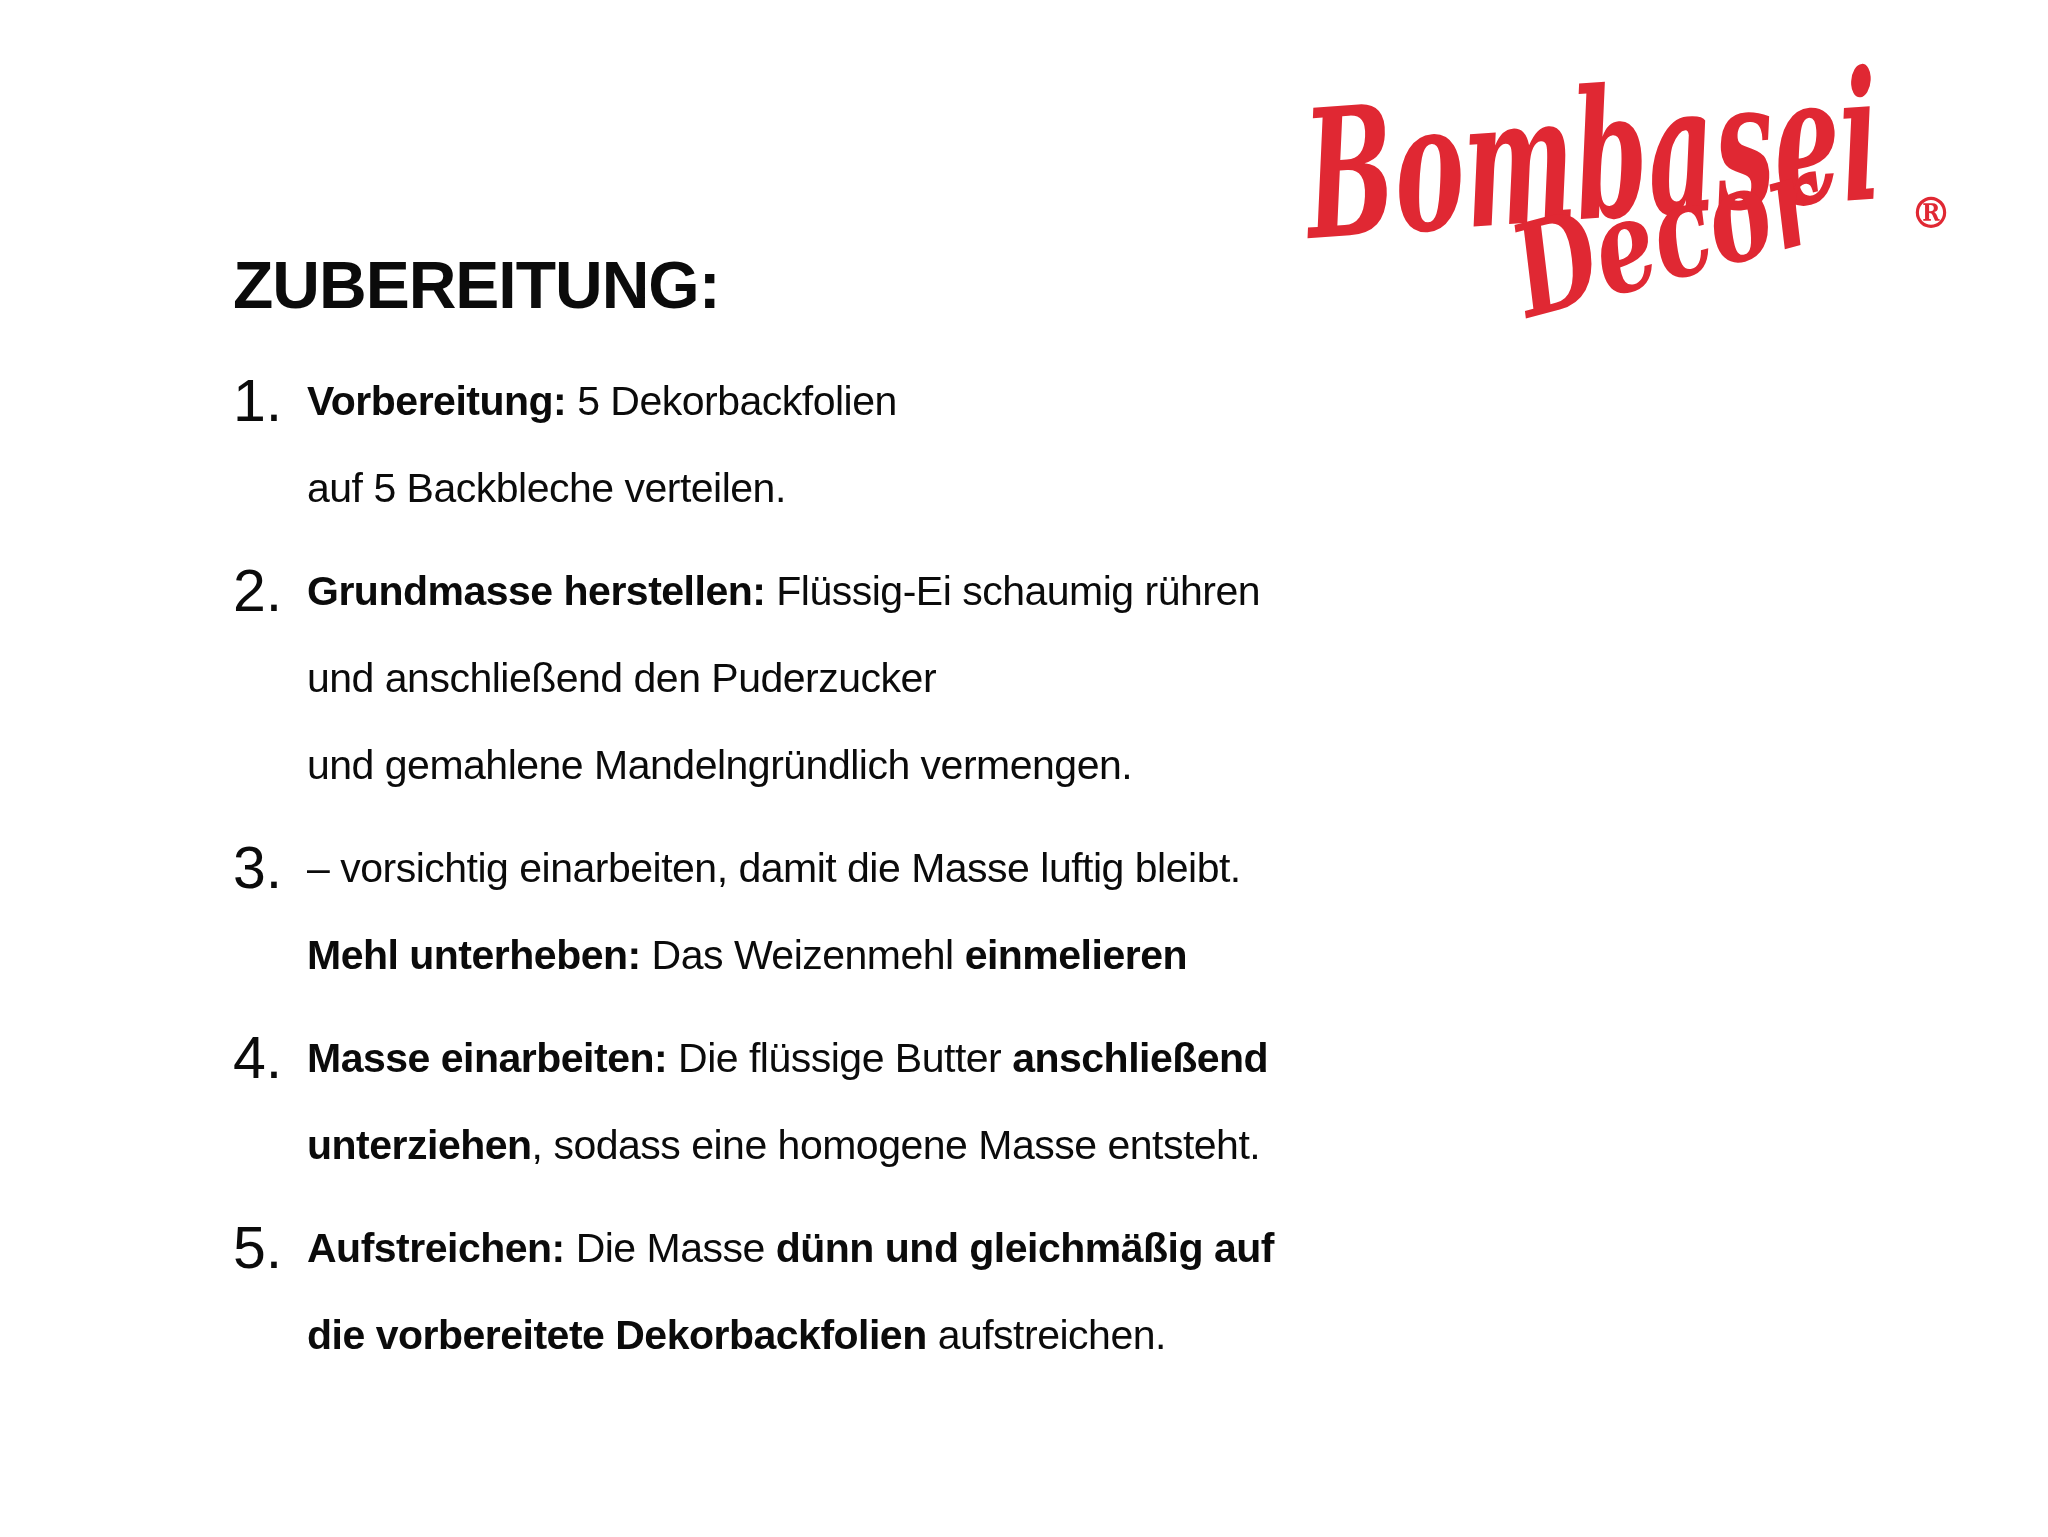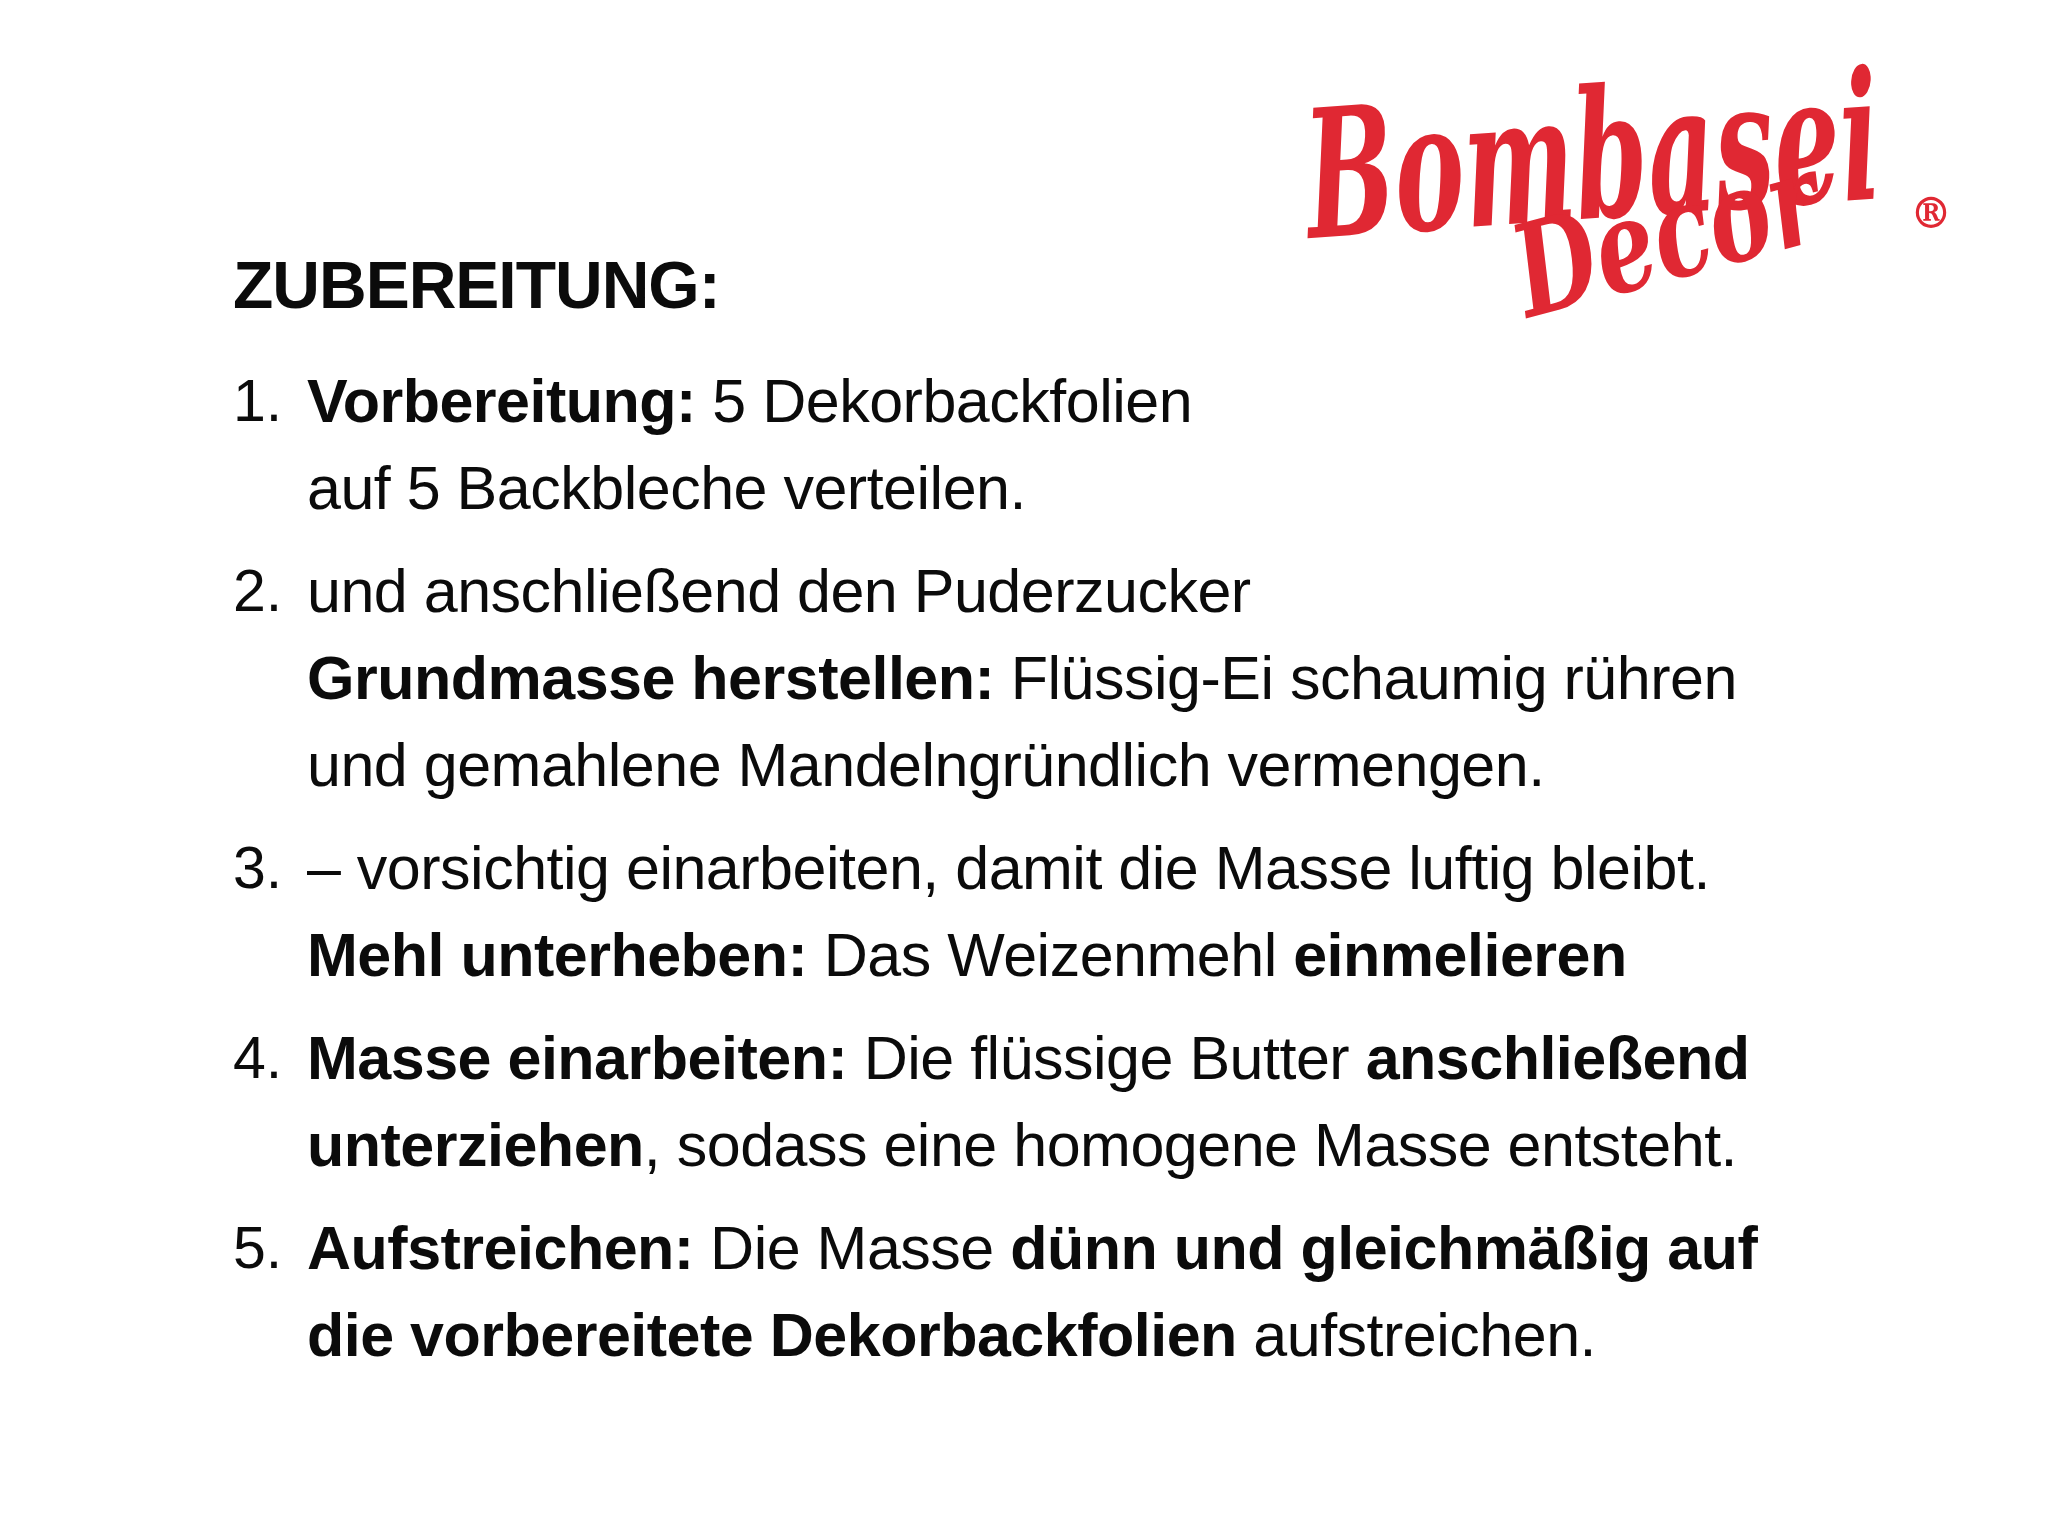--- a/index.html
+++ b/index.html
@@ -47,21 +47,21 @@
   .steps { display: flex; flex-direction: column; gap: 16px; }
   .step { display: flex; align-items: flex-start; }
   .step-num {
     flex: none;
     width: 74px;
     font-size: 59px;
     line-height: 87px;
     font-weight: 400;
   }
   .step-body {
-    font-size: 61px;
+    font-size: 41px;
     line-height: 87px;
     letter-spacing: -0.5px;
   }
   .step-line { white-space: nowrap; }
   .b { font-weight: 700; }
 </style>
 </head>
 <body>
 
 <div class="page">
@@ -80,22 +80,22 @@
         <div class="step">
           <div class="step-num">1.</div>
           <div class="step-body">
             <div class="step-line"><span class="b">Vorbereitung:</span><span> 5 Dekorbackfolien</span></div>
             <div class="step-line"><span>auf 5 Backbleche verteilen.</span></div>
           </div>
         </div>
         <div class="step">
           <div class="step-num">2.</div>
           <div class="step-body">
+            <div class="step-line"><span class="b">Grundmasse herstellen:</span><span> Flüssig-Ei schaumig rühren</span></div>
             <div class="step-line"><span>und anschließend den Puderzucker</span></div>
-            <div class="step-line"><span class="b">Grundmasse herstellen:</span><span> Flüssig-Ei schaumig rühren</span></div>
             <div class="step-line"><span>und gemahlene Mandelngründlich vermengen.</span></div>
           </div>
         </div>
         <div class="step">
           <div class="step-num">3.</div>
           <div class="step-body">
             <div class="step-line"><span>– vorsichtig einarbeiten, damit die Masse luftig bleibt.</span></div>
             <div class="step-line"><span class="b">Mehl unterheben:</span><span> Das Weizenmehl </span><span class="b">einmelieren</span></div>
           </div>
         </div>

